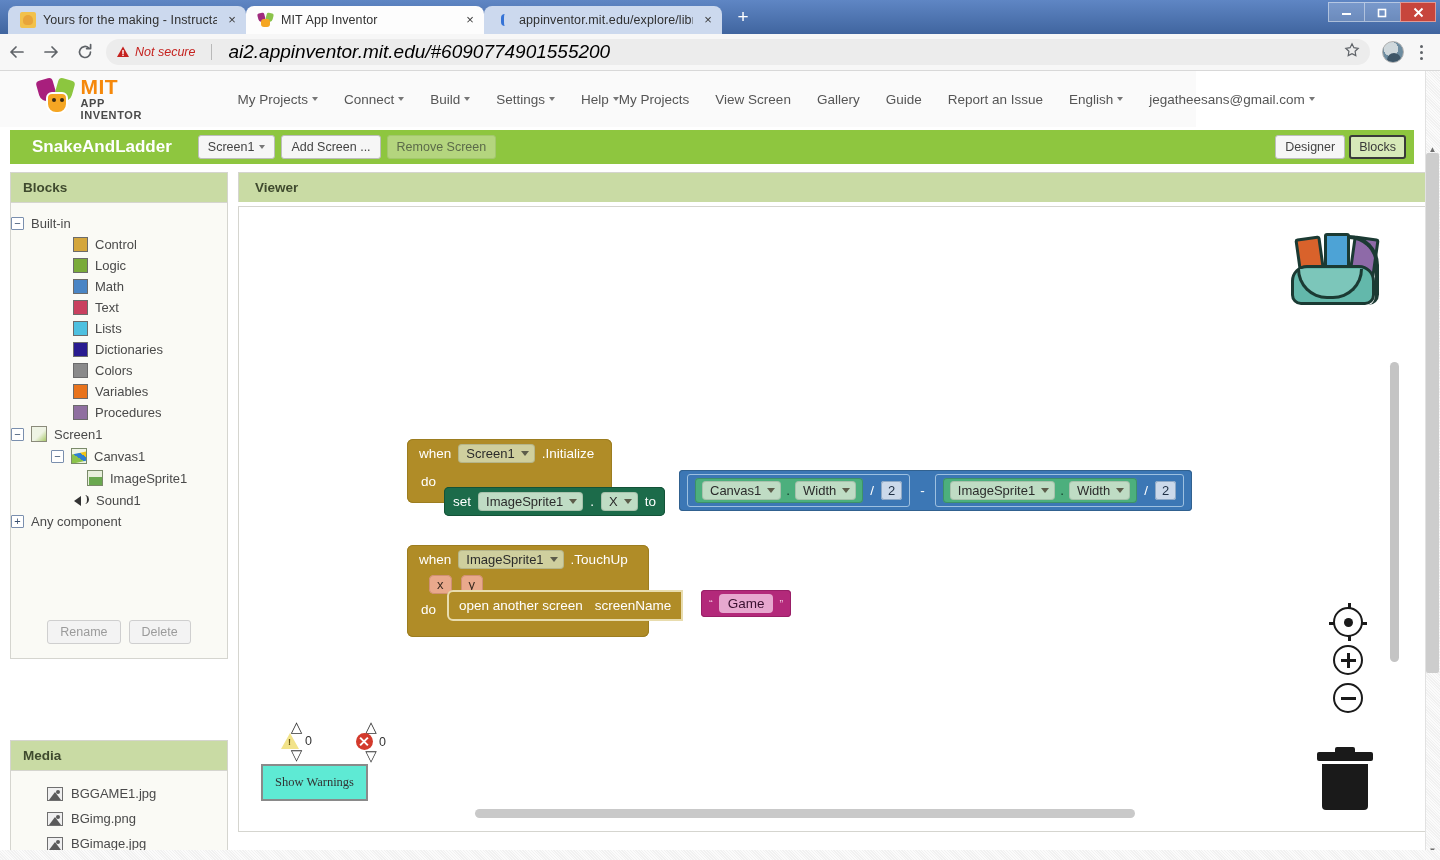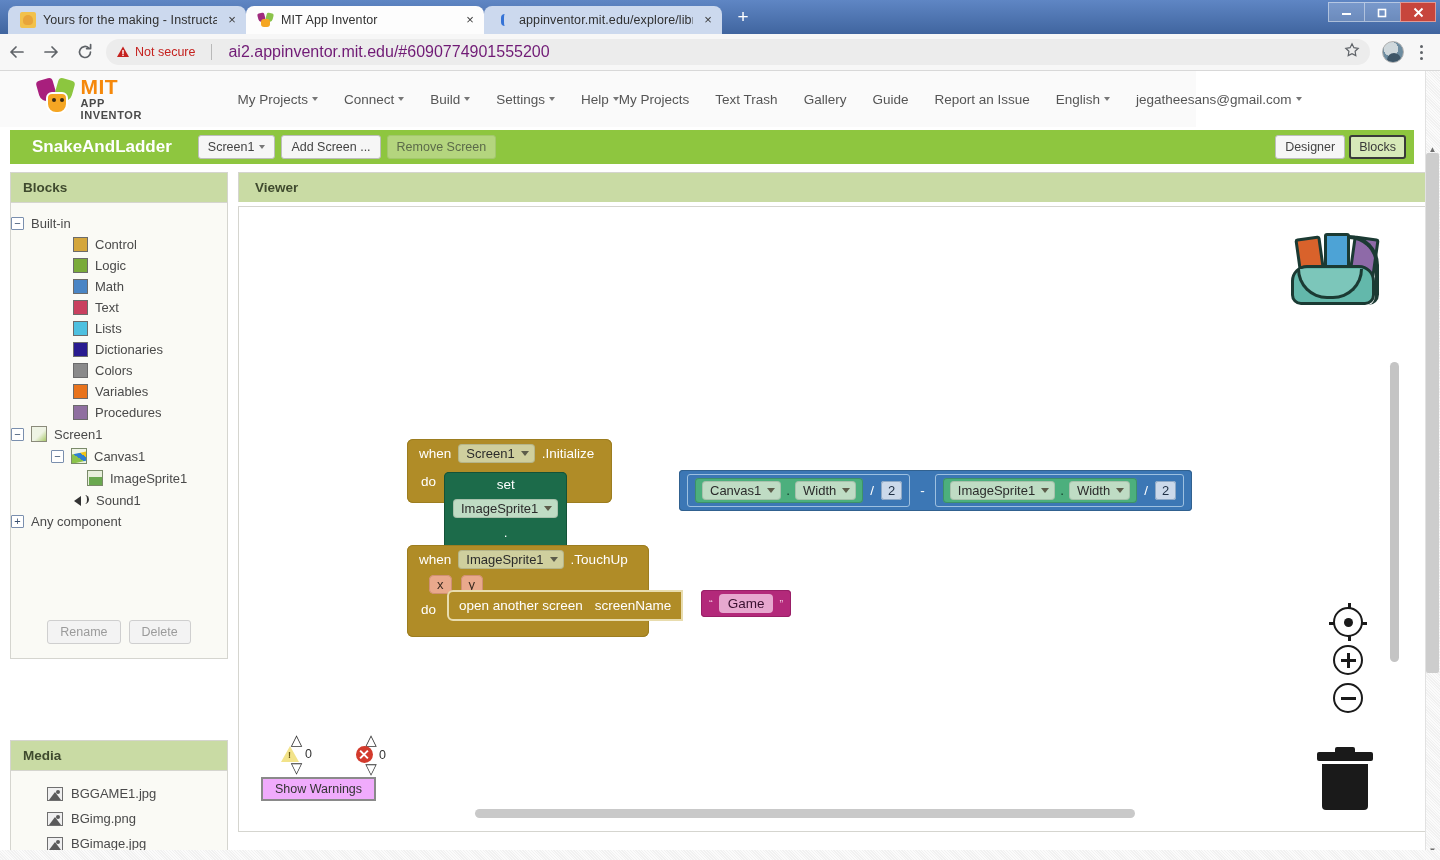--- a/index.html
+++ b/index.html
@@ -59,25 +59,25 @@
 
   .browser-navbar {
     position: absolute; top: 34px; left: 0; width: 1440px; height: 37px;
     background: #f7f7f7; border-bottom: 1px solid #d8d8d8;
     display: flex; align-items: center;
   }
   .navicon { width: 34px; height: 34px; display:flex; align-items:center; justify-content:center; color:#5f6368; }
   .urlbox {
     flex: 1 1 auto; height: 26px; margin: 0 6px 0 4px;
     background: #ececec; border-radius: 13px;
-    display: flex; align-items: center; padding: 0 10px; gap: 12px;
+    display: flex; align-items: center; padding: 0 10px; gap: 12px; font-style: italic;
   }
   .notsecure { display:flex; align-items:center; gap:5px; color:#c5221f; font-size:12.5px; }
   .url-divider { width:1px; height:16px; background:#b9b9b9; margin:0 4px; }
-  .url-text { font-size: 16px; color: #701a75; }
+  .url-text { font-size: 19px; color: #000000; }
   .star { margin-left:auto; color:#5f6368; }
   .avatar-btn { width:22px; height:22px; border-radius:50%; margin:0 6px;
     background: radial-gradient(circle at 40% 35%, #cfd8dc 0 40%, #6d8ca0 41% 100%);
     border:1px solid #b0b0b0; overflow:hidden; position:relative; }
   .avatar-btn::after{content:"";position:absolute;left:4px;bottom:0;width:14px;height:9px;background:#3e5668;border-radius:7px 7px 0 0;}
   .kebab { width:22px; height:26px; display:flex; flex-direction:column; align-items:center; justify-content:center; gap:3px; margin-right:8px;}
   .kebab i { width:3px; height:3px; background:#5f6368; border-radius:50%; display:block; }
 
   
   .ai2-header {
@@ -236,22 +236,22 @@
   .warn-cols { display:flex; gap: 44px; padding-left: 20px; }
   .warn-col { display:flex; flex-direction:column; align-items:center; gap:2px; }
   .arrow { font-size:15px; color:#333; line-height:8px; }
   .warn-mid { display:flex; align-items:center; gap:6px; }
   .w-tri { width:0;height:0;border-left:9px solid transparent;border-right:9px solid transparent;border-bottom:16px solid #f2e38a; position:relative; }
   .w-tri::after { content:"!"; position:absolute; left:-2px; top:4px; font-size:9px; color:#6b5a12; font-weight:bold; }
   .e-circ { width:17px;height:17px;border-radius:50%;background:#d33a2c;position:relative; }
   .e-circ::before,.e-circ::after{content:"";position:absolute;left:7.5px;top:3px;width:2px;height:11px;background:#fff;}
   .e-circ::before{transform:rotate(45deg);} .e-circ::after{transform:rotate(-45deg);}
   .cnt { font-size:12.5px; color:#333; }
-  .showwarn { margin-top:4px; font-size:12.5px; color:#333; background:#f0abfc;
-    border:2px solid #8a8a8a; padding: 3px 12px; display:inline-block; }
+  .showwarn { margin-top:4px; font-size:12.5px; color:#333; background:#5eead4;
+    border:2px solid #8a8a8a; padding: 9px 12px; display:inline-block;font-family:Liberation Serif, serif; }
 
   
   .ctrls { position:absolute; right: 66px; top: 400px; display:flex; flex-direction:column; align-items:center; gap:8px; }
   .cbtn { width:30px; height:30px; border:2.5px solid #1a1a1a; border-radius:50%;
     display:flex; align-items:center; justify-content:center; position:relative; background:#fff; }
   .cbtn .dot { width:9px;height:9px;background:#1a1a1a;border-radius:50%; }
   .cbtn .tick { position:absolute; background:#1a1a1a; }
   .cbtn .t-t{ left:12.5px; top:-6px; width:3px; height:6px; }
   .cbtn .t-b{ left:12.5px; bottom:-6px; width:3px; height:6px; }
   .cbtn .t-l{ top:12.5px; left:-6px; height:3px; width:6px; }
@@ -406,21 +406,21 @@
         <span>Help</span>
         <span class="caret"></span>
       </div>
     </div>
 
     <div class="topright">
       <div class="topright-item">
         <span>My Projects</span>
       </div>
       <div class="topright-item">
-        <span>Text Trash</span>
+        <span>View Screen</span>
       </div>
       <div class="topright-item">
         <span>Gallery</span>
       </div>
       <div class="topright-item">
         <span>Guide</span>
       </div>
       <div class="topright-item">
         <span>Report an Issue</span>
       </div>
@@ -568,21 +568,21 @@
             <span>Screen1</span>
             <span class="ar"></span>
           </span>
           <span>.Initialize</span>
         </div>
         <div class="do-row">
           <span class="do-lbl">do</span>
         </div>
       </div>
 
-      <div class="blk set-blk" style="left:205px; top:265px;flex-direction:column;">
+      <div class="blk set-blk" style="left:205px; top:280px;">
         <span>set</span>
         <span class="dd dd-green">
           <span>ImageSprite1</span>
           <span class="ar"></span>
         </span>
         <span>.</span>
         <span class="dd dd-green">
           <span>X</span>
           <span class="ar"></span>
         </span>

